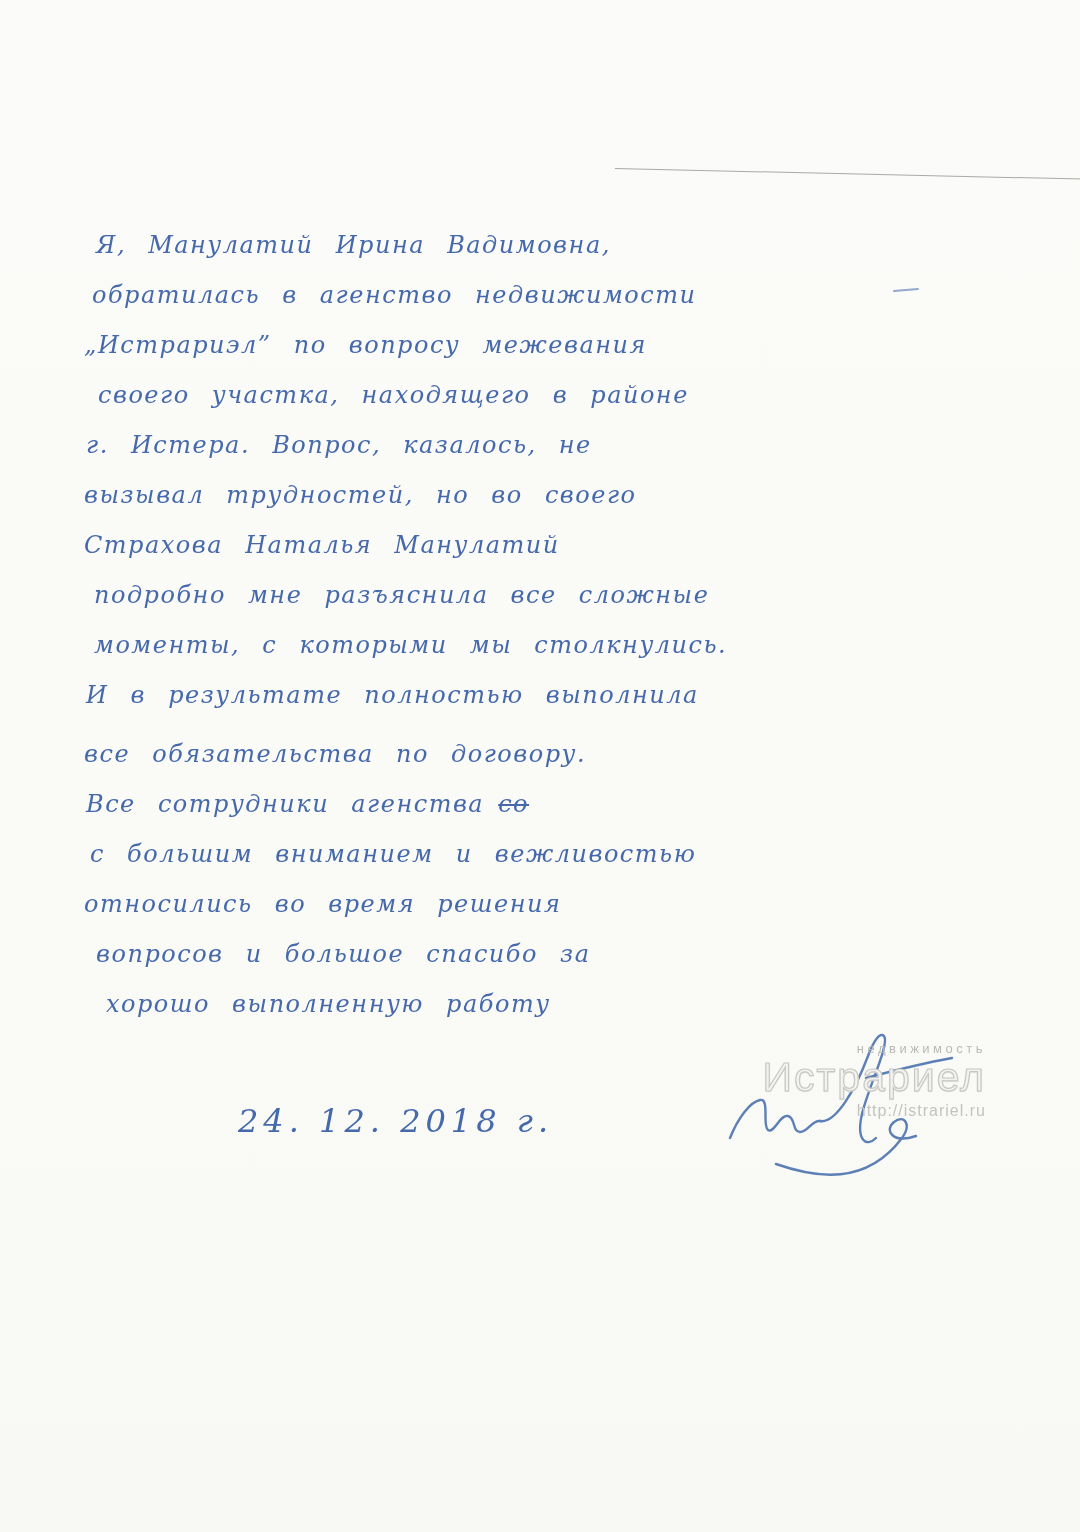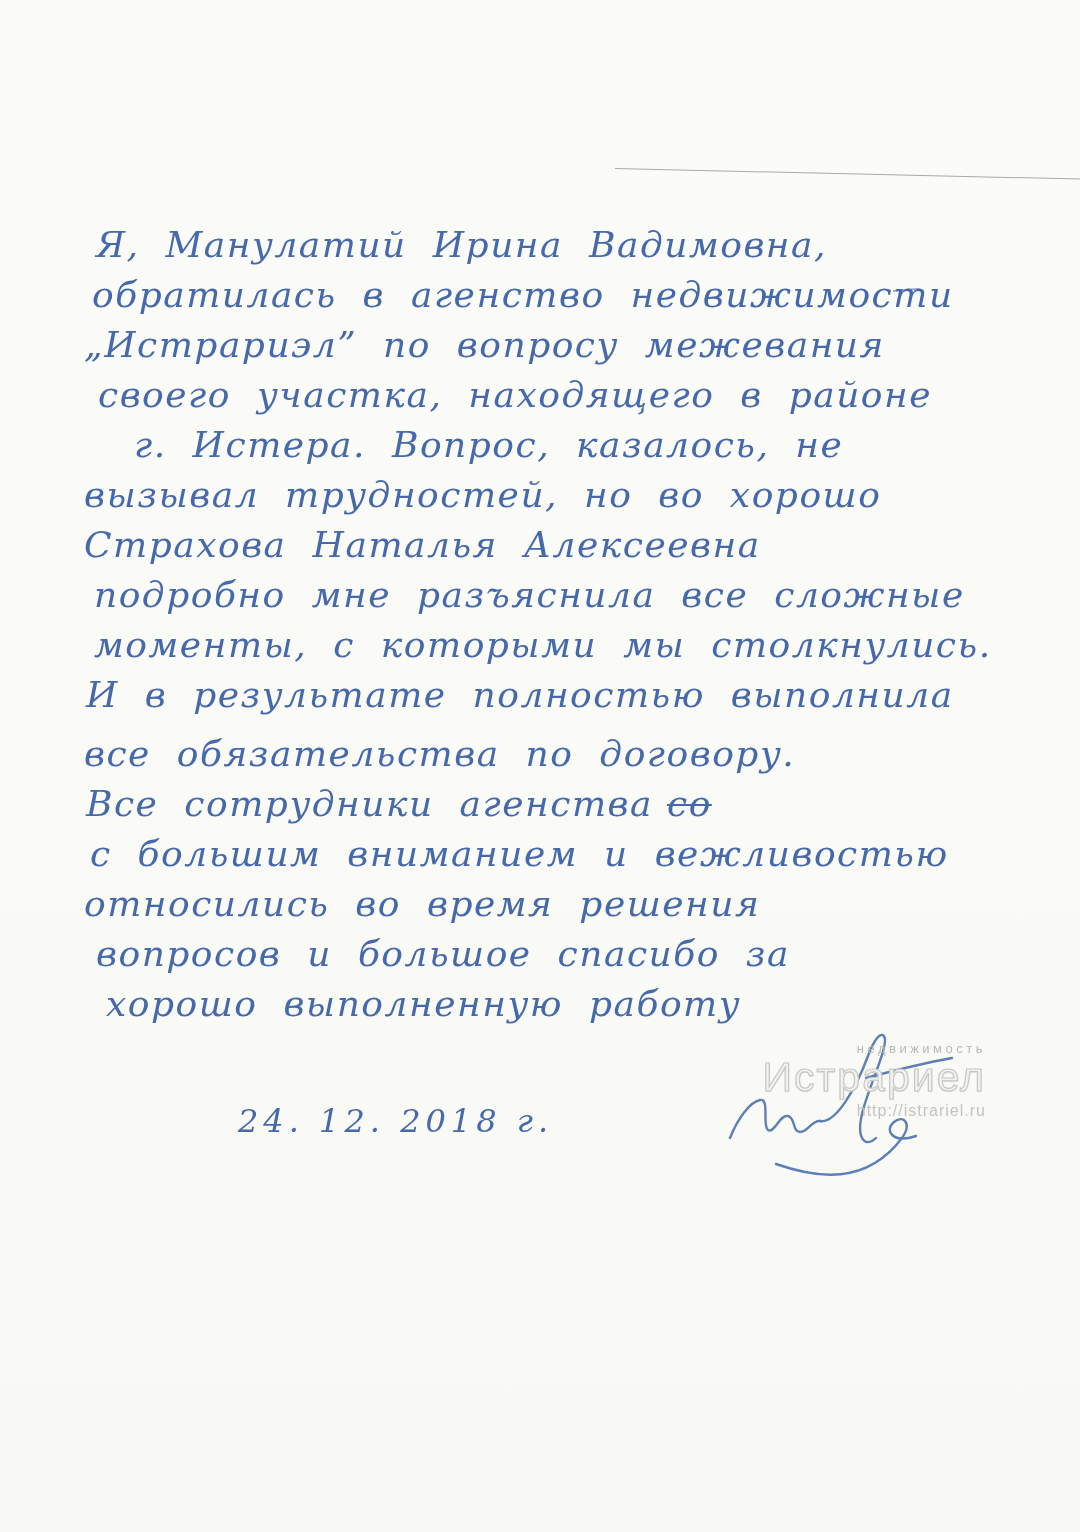--- a/index.html
+++ b/index.html
@@ -41,34 +41,34 @@
     opacity: .65;
     transform: rotate(-5deg);
   }
   .hw-block {
     position: absolute;
     left: 84px;
     top: 220px;
     width: 930px;
     font-family: "DejaVu Serif", "Liberation Serif", serif;
     font-style: italic;
-    font-size: 36px;
+    font-size: 24px;
     line-height: 50px;
     color: #4569ab;
     letter-spacing: 1.5px;
     word-spacing: 13px;
     white-space: nowrap;
   }
   .hw-line { height: 50px; }
   
   .hw-line:nth-child(1)  { padding-left: 12px; }
   .hw-line:nth-child(2)  { padding-left: 8px; }
   .hw-line:nth-child(3)  { padding-left: 0px; }
   .hw-line:nth-child(4)  { padding-left: 2px; margin-left: 12px; }
-  .hw-line:nth-child(5)  { padding-left: 2px; margin-left: 48px; }
+  .hw-line:nth-child(5)  { padding-left: 2px; }
   .hw-line:nth-child(6)  { padding-left: 0px; }
   .hw-line:nth-child(7)  { padding-left: 0px; }
   .hw-line:nth-child(8)  { padding-left: 10px; }
   .hw-line:nth-child(9)  { padding-left: 10px; }
   .hw-line:nth-child(10) { padding-left: 2px; }
   .hw-line:nth-child(11) { padding-left: 0px; margin-top: 9px; }
   .hw-line:nth-child(12) { padding-left: 2px; }
   .hw-line:nth-child(13) { padding-left: 6px; }
   .hw-line:nth-child(14) { padding-left: 0px; }
   .hw-line:nth-child(15) { padding-left: 12px; }
@@ -132,22 +132,22 @@
 
   <div class="scan-line"></div>
   <div class="pen-dash"></div>
 
   <div class="hw-block">
     <div class="hw-line">Я, Манулатий Ирина Вадимовна,</div>
     <div class="hw-line">обратилась в агенство недвижимости</div>
     <div class="hw-line">„Истрариэл” по вопросу межевания</div>
     <div class="hw-line">своего участка, находящего в районе</div>
     <div class="hw-line">г. Истера. Вопрос, казалось, не</div>
-    <div class="hw-line">вызывал трудностей, но во хорошо</div>
-    <div class="hw-line">Страхова Наталья Алексеевна</div>
+    <div class="hw-line">вызывал трудностей, но во своего</div>
+    <div class="hw-line">Страхова Наталья Манулатий</div>
     <div class="hw-line">подробно мне разъяснила все сложные</div>
     <div class="hw-line">моменты, с которыми мы столкнулись.</div>
     <div class="hw-line">И в результате полностью выполнила</div>
     <div class="hw-line">все обязательства по договору.</div>
     <div class="hw-line">
       <span>Все сотрудники агенства</span><span class="struck">со</span>
     </div>
     <div class="hw-line">с большим вниманием и вежливостью</div>
     <div class="hw-line">относились во время решения</div>
     <div class="hw-line">вопросов и большое спасибо за</div>

